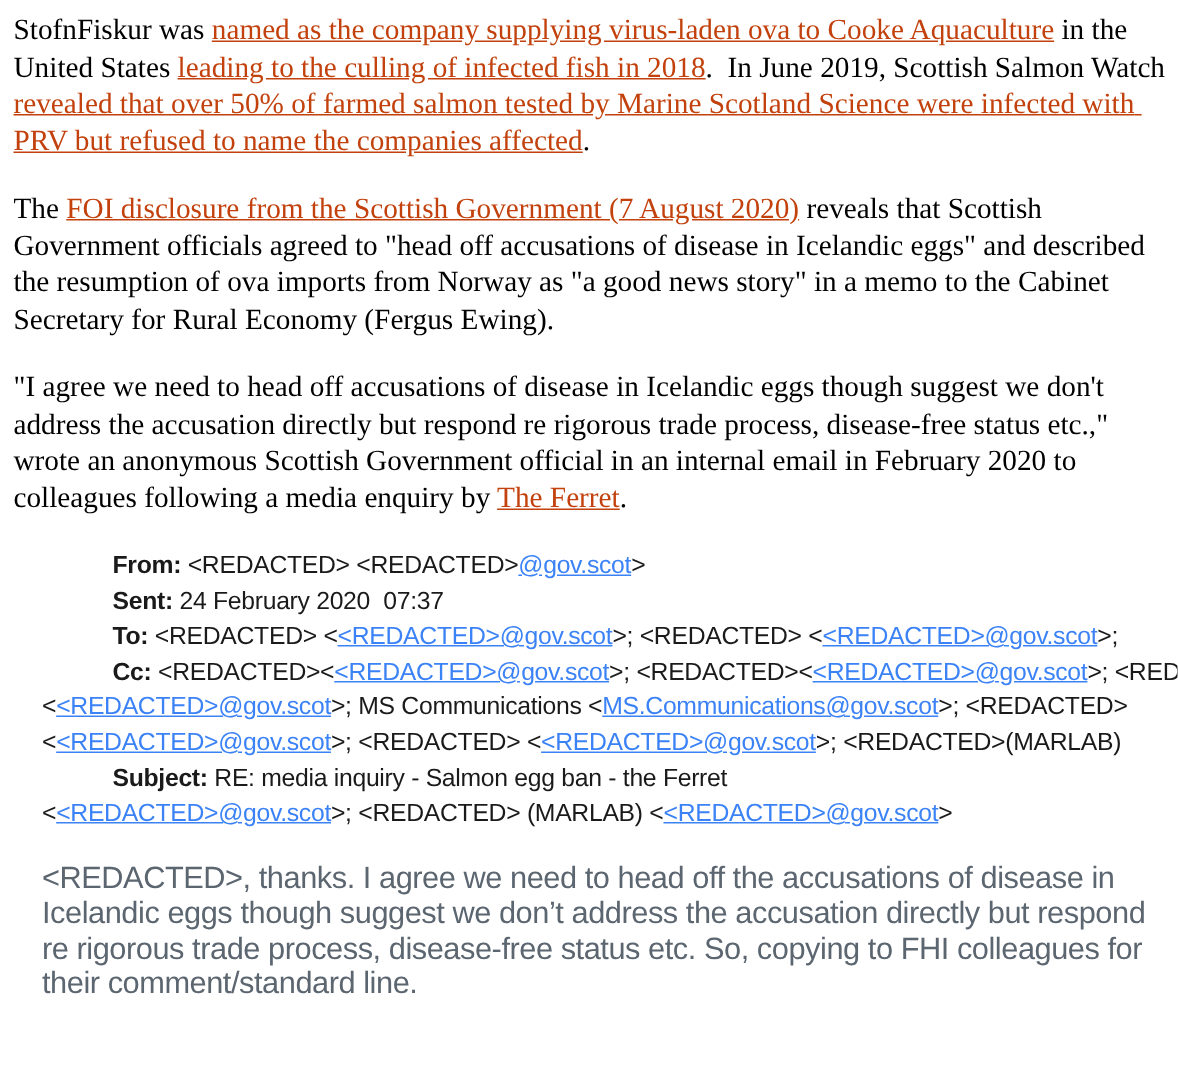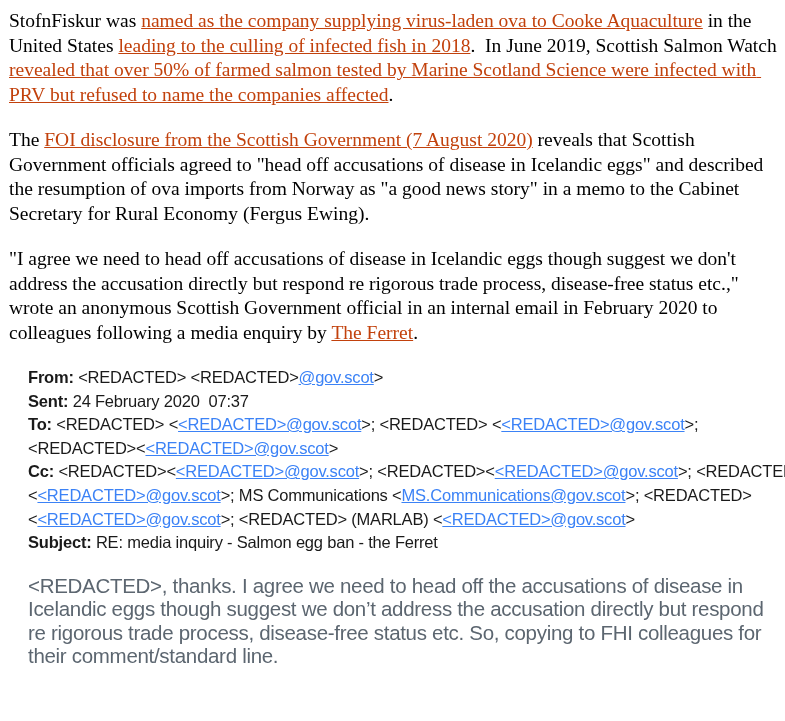--- a/index.html
+++ b/index.html
@@ -25,21 +25,21 @@
   
   .email-block {
     margin:13px 0 0 19px;
     font-family:"Liberation Sans", sans-serif;
     font-size:16.5px;
     line-height:23.6px;
     color:#1a1a1a;
     letter-spacing:-0.2px;
   }
   .eline { white-space:pre; }
-  .b { font-weight:700; }
+  .b { font-weight:700;margin-left:47px; }
   .hlink { color:#3b82f6; text-decoration:underline; cursor:pointer; }
 
   
   .reply {
     margin:19px 0 0 19px;
     width:748px;
     font-family:"Liberation Sans", sans-serif;
     font-size:20.5px;
     line-height:23.5px;
     color:#5c6670;
@@ -58,30 +58,30 @@
   <p class="para"><span>"I agree we need to head off accusations of disease in Icelandic eggs though suggest we don't address the accusation directly but respond re rigorous trade process, disease-free status etc.," wrote an anonymous Scottish Government official in an internal email in February 2020 to colleagues following a media enquiry by </span><span class="body-link">The Ferret</span><span>.</span></p>
 
   <div class="email-block">
 
     <div class="eline"><span class="b">From:</span><span> &lt;REDACTED&gt; &lt;REDACTED&gt;</span><span class="hlink">@gov.scot</span><span>&gt;</span></div>
 
     <div class="eline"><span class="b">Sent:</span><span> 24 February 2020  07:37</span></div>
 
     <div class="eline"><span class="b">To:</span><span> &lt;REDACTED&gt; &lt;</span><span class="hlink">&lt;REDACTED&gt;@gov.scot</span><span>&gt;; &lt;REDACTED&gt; &lt;</span><span class="hlink">&lt;REDACTED&gt;@gov.scot</span><span>&gt;;</span></div>
 
-    <div class="eline"><span>&lt;REDACTED&gt;&lt;</span><span class="hlink">&lt;REDACTED&gt;@gov.scot</span><span>&gt;</span></div>
 
     <div class="eline"><span class="b">Cc:</span><span> &lt;REDACTED&gt;&lt;</span><span class="hlink">&lt;REDACTED&gt;@gov.scot</span><span>&gt;; &lt;REDACTED&gt;&lt;</span><span class="hlink">&lt;REDACTED&gt;@gov.scot</span><span>&gt;; &lt;REDACTED&gt;</span></div>
 
 
     <div class="eline"><span>&lt;</span><span class="hlink">&lt;REDACTED&gt;@gov.scot</span><span>&gt;; MS Communications &lt;</span><span class="hlink">MS.Communications@gov.scot</span><span>&gt;; &lt;REDACTED&gt;</span></div>
 
 
+    <div class="eline"><span>&lt;</span><span class="hlink">&lt;REDACTED&gt;@gov.scot</span><span>&gt;; &lt;REDACTED&gt; &lt;</span><span class="hlink">&lt;REDACTED&gt;@gov.scot</span><span>&gt;; &lt;REDACTED&gt;(MARLAB)</span></div>
+
+    <div class="eline"><span class="b">Subject:</span><span> RE: media inquiry - Salmon egg ban - the Ferret</span></div>
 
     <div class="eline"><span>&lt;</span><span class="hlink">&lt;REDACTED&gt;@gov.scot</span><span>&gt;; &lt;REDACTED&gt; (MARLAB) &lt;</span><span class="hlink">&lt;REDACTED&gt;@gov.scot</span><span>&gt;</span></div>
-
-    <div class="eline"><span class="b">Subject:</span><span> RE: media inquiry - Salmon egg ban - the Ferret</span></div>
 
   </div>
 
   <div class="reply">&lt;REDACTED&gt;, thanks. I agree we need to head off the accusations of disease in Icelandic eggs though suggest we don’t address the accusation directly but respond re rigorous trade process, disease-free status etc. So, copying to FHI colleagues for their comment/standard line.</div>
 
 </div>
 
 </body></html>

